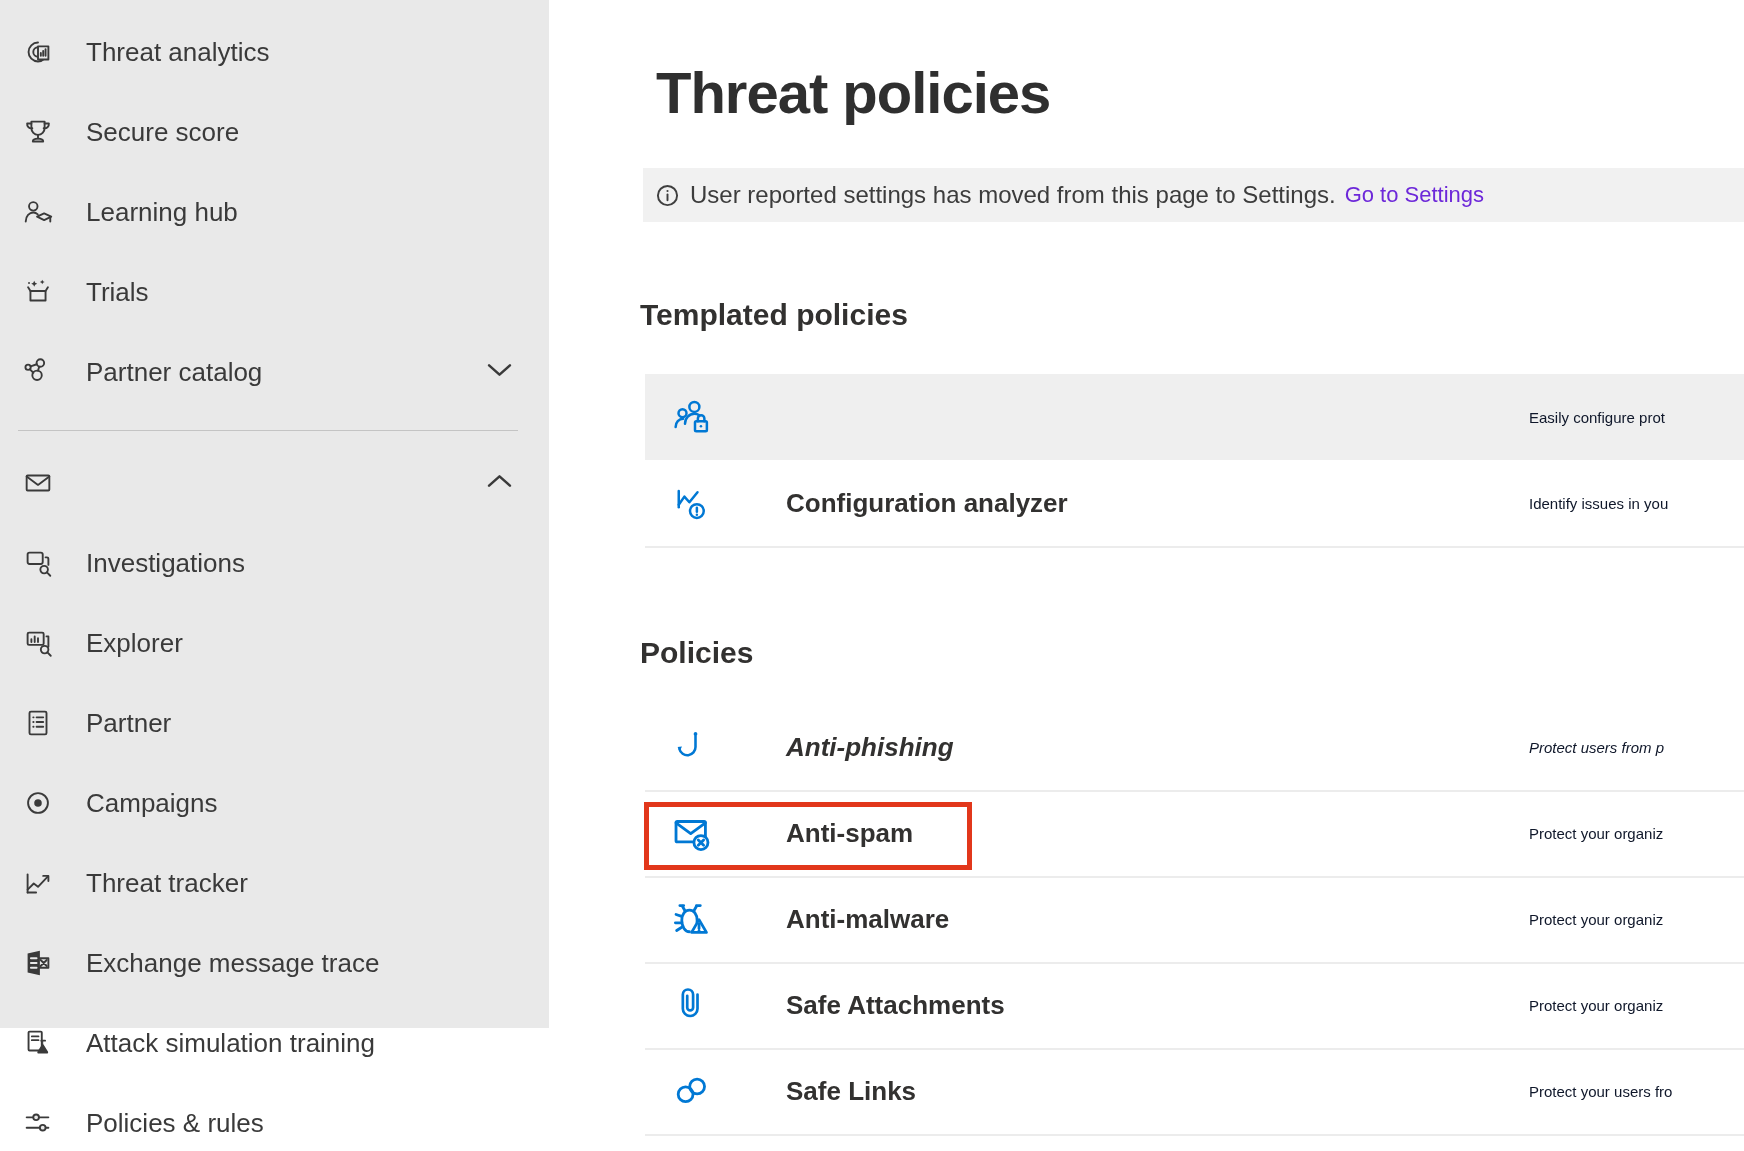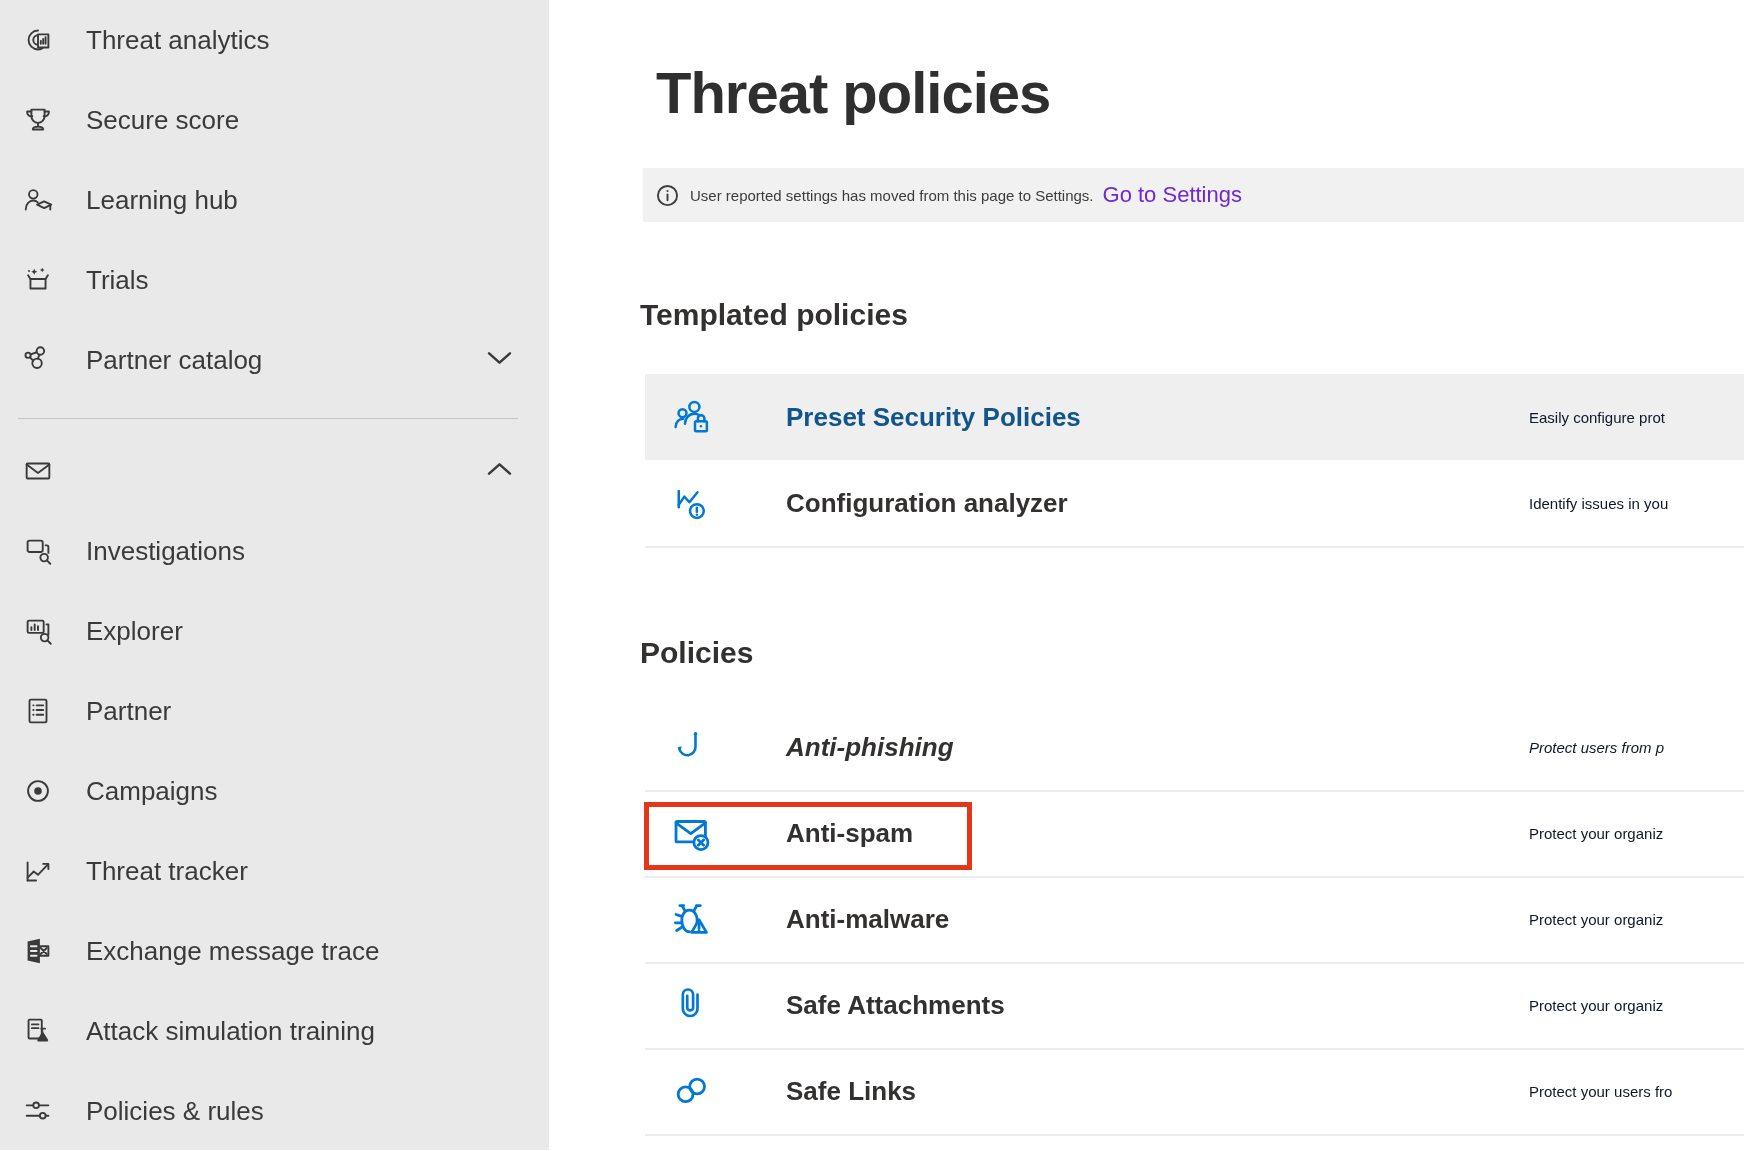--- a/index.html
+++ b/index.html
@@ -3,22 +3,22 @@
 <meta charset="utf-8">
 <style>
   html,body{margin:0;padding:0;}
   body{
     width:1744px;height:1151px;overflow:hidden;position:relative;
     font-family:"Liberation Sans","DejaVu Sans",sans-serif;
     background:#ffffff;color:#323130;
   }
   
   .sidebar{
-    position:absolute;left:0;top:0;width:549px;height:1150px;
-    background:#e9e9e9;box-sizing:border-box;
+    position:absolute;left:0;top:0;width:549px;height:1028px;
+    background:#e9e9e9;box-sizing:border-box;padding-top:12px;
   }
   .nav-item{
     position:relative;height:80px;display:flex;align-items:center;
     padding-left:20px;box-sizing:border-box;cursor:pointer;
   }
   .nicon{width:36px;height:36px;display:flex;align-items:center;justify-content:center;color:#3a3a3a;flex:0 0 36px;}
   .nicon svg{display:block;}
   .nlabel{margin-left:30px;font-size:26px;color:#3a3a3a;white-space:nowrap;}
   .nav-item.bold .nlabel{font-weight:700;color:#252423;}
   .chev{position:absolute;right:37px;top:50%;transform:translateY(-50%);color:#3a3a3a;}
@@ -28,21 +28,21 @@
   .main{position:absolute;left:549px;top:0;width:1195px;height:1151px;background:#fff;}
   .page-title{
     position:absolute;left:91px;top:44px;margin:16px;
     font-size:58px;font-weight:700;letter-spacing:-1px;color:#2f2f2f;line-height:1.15;white-space:nowrap;
   }
   .banner{
     position:absolute;left:94px;right:0;top:168px;height:54px;background:#f1f1f1;
     display:flex;align-items:center;padding-left:13px;box-sizing:border-box;white-space:nowrap;overflow:hidden;
   }
   .info-ic{width:23px;height:23px;flex:0 0 23px;color:#3f3f3f;display:flex;align-items:center;}
-  .banner-text{margin-left:11px;font-size:15px;color:#3c3c3c;}
+  .banner-text{margin-left:11px;font-size:24px;color:#3c3c3c;}
   .banner-link{margin-left:9px;font-size:22px;color:#6d28d9;text-decoration:none;cursor:pointer;}
   .sec-heading{
     position:absolute;left:91px;margin:0;font-size:30px;font-weight:700;color:#323130;white-space:nowrap;line-height:1.2;
   }
   .h-templated{top:285px;margin-top:12px;}
   .h-policies{top:635px;}
   .row{position:absolute;left:96px;right:0;height:86px;cursor:pointer;}
   .row.bordered{border-bottom:2px solid #ececec;box-sizing:content-box;}
   .row.highlight{background:#efefef;}
   .r-preset{top:374px;}
@@ -279,21 +279,20 @@
         <svg width="45" height="45" viewBox="0 0 36 36">
           <circle cx="19.5" cy="9.5" r="4"></circle>
           <path d="M12 23c0-4.5 3.4-8 7.5-8 1.5 0 2.9.5 4 1.3"></path>
           <circle cx="10" cy="14.5" r="3.2"></circle>
           <path d="M4.5 25.5c0-3.8 2.6-6.5 6-6.5"></path>
           <rect x="20" y="21" width="9.5" height="8" rx="1"></rect>
           <path d="M22.3 21v-2.2a2.6 2.6 0 0 1 5.2 0V21"></path>
           <circle cx="24.75" cy="25" r="1" fill="currentColor" stroke="none"></circle>
         </svg>
       </span>
-      <span class="rlabel linkstyle">Preset Security Policies</span>
       <span class="rdesc">Easily configure prot</span>
     </div>
 
     <div class="row bordered r-config">
       <span class="ricon">
         <svg width="45" height="45" viewBox="0 0 36 36">
           <path d="M7 8v13"></path>
           <path d="M7 19l4.5-6.5 4 4.5 6.5-8"></path>
           <circle cx="21.5" cy="24" r="5.5"></circle>
           <path d="M21.5 21.3v3.2"></path>

